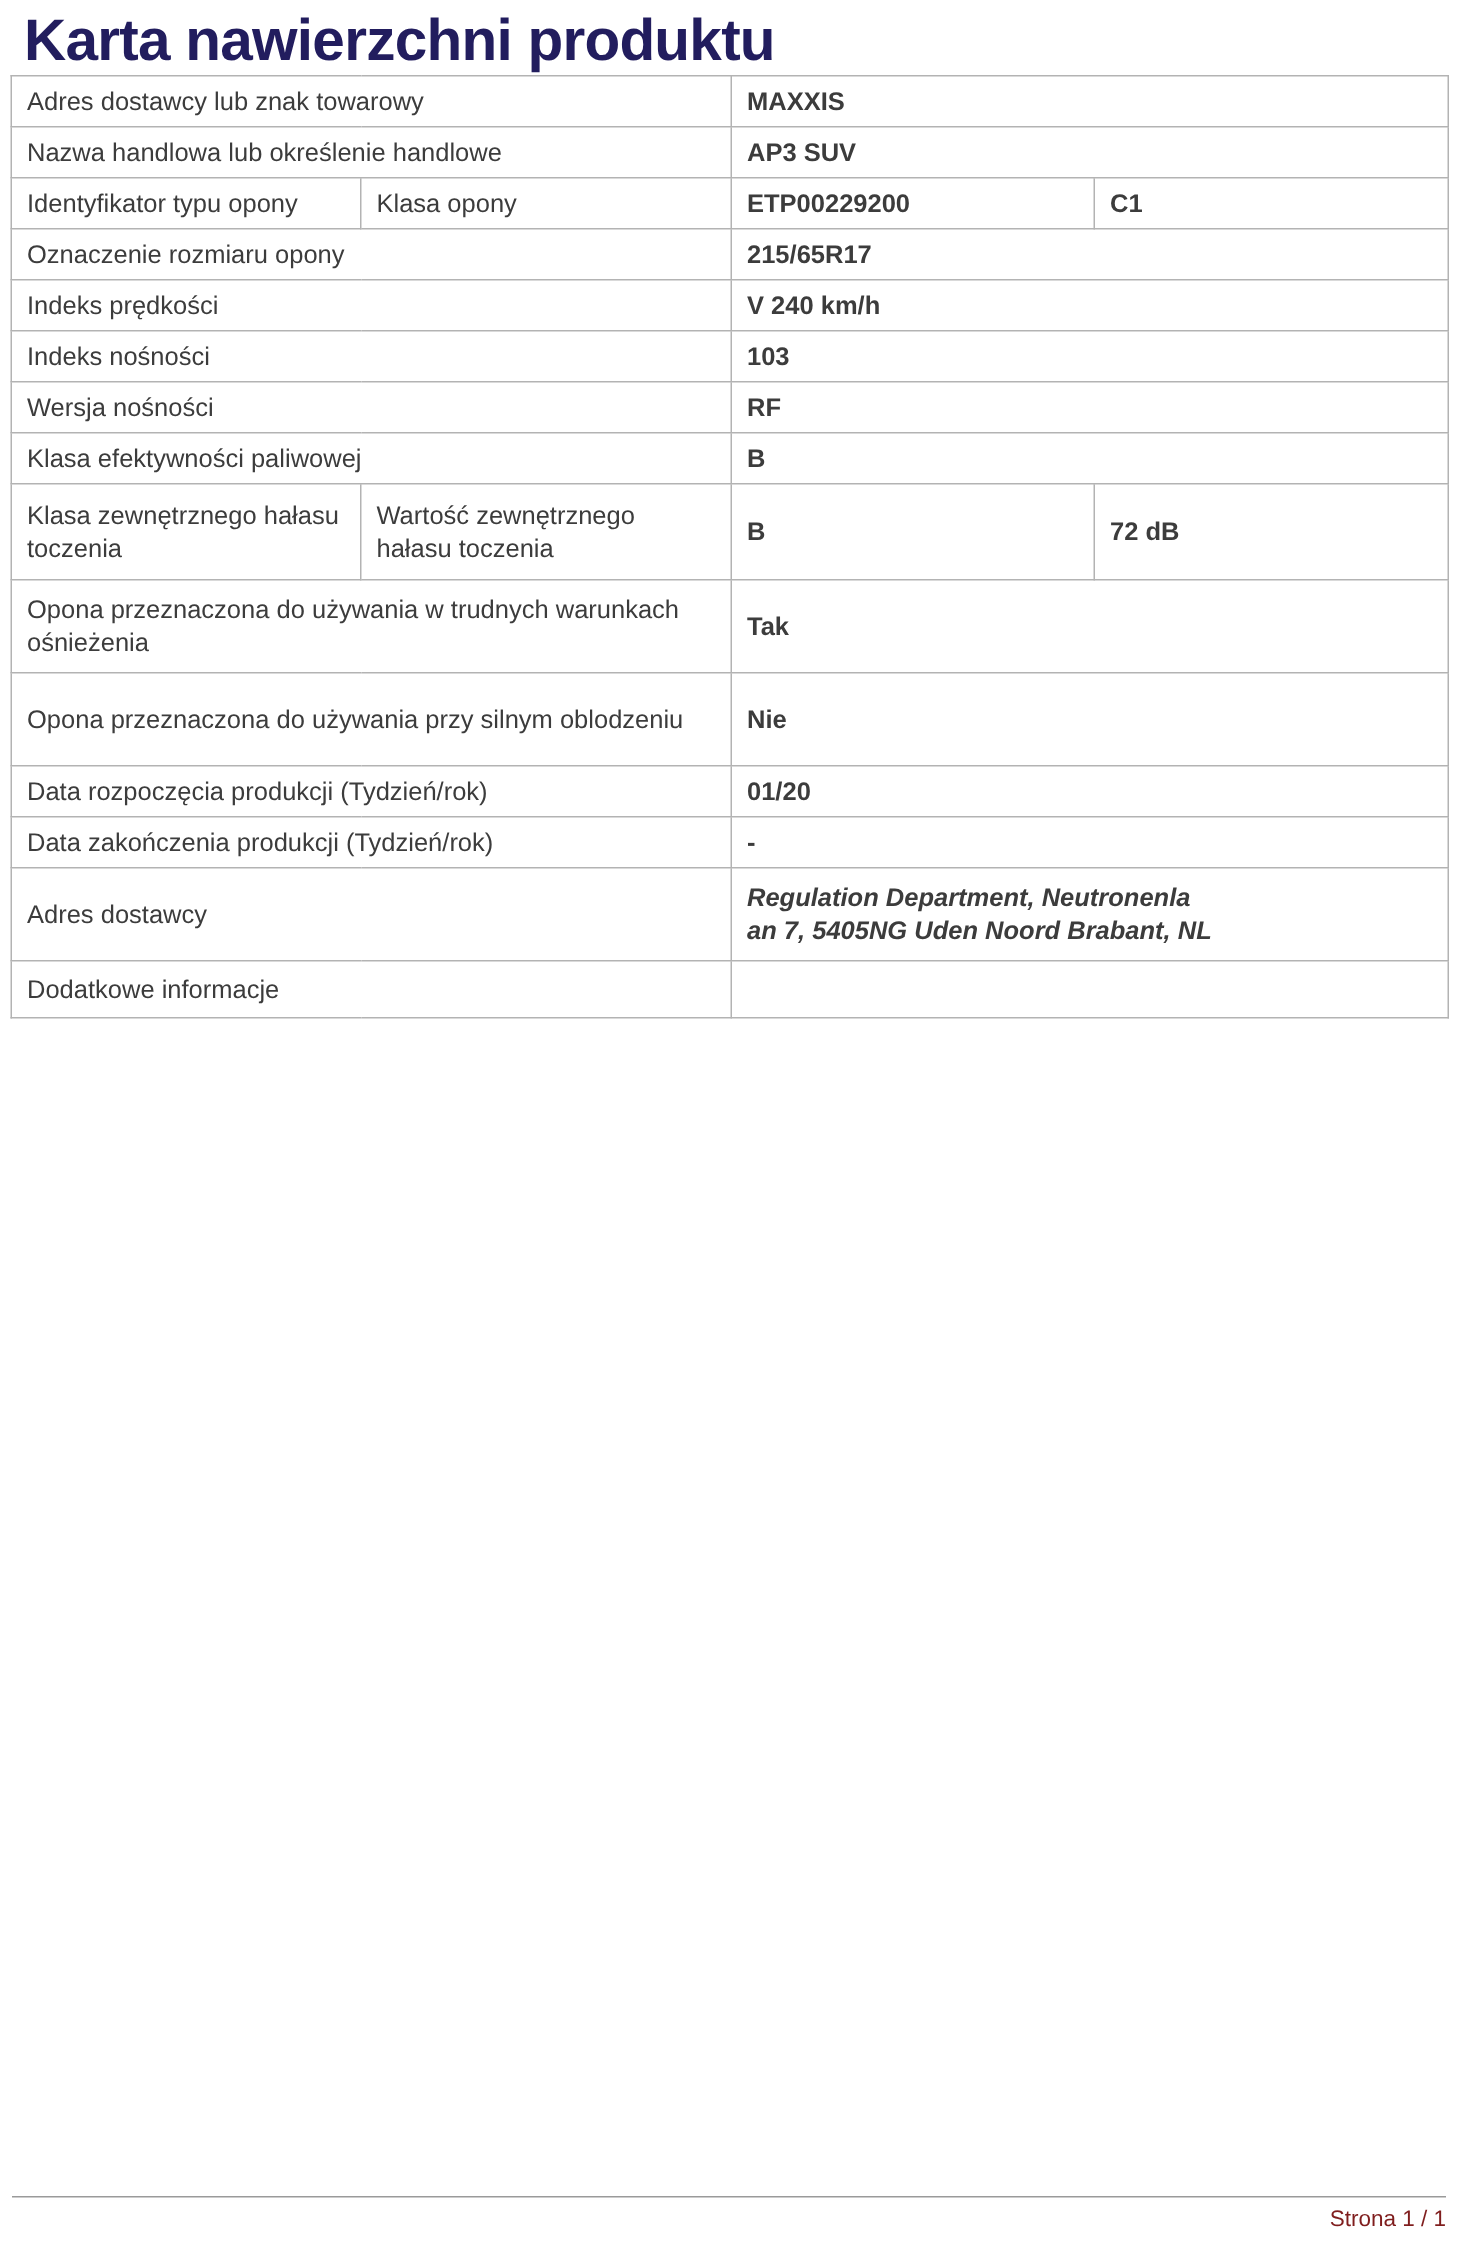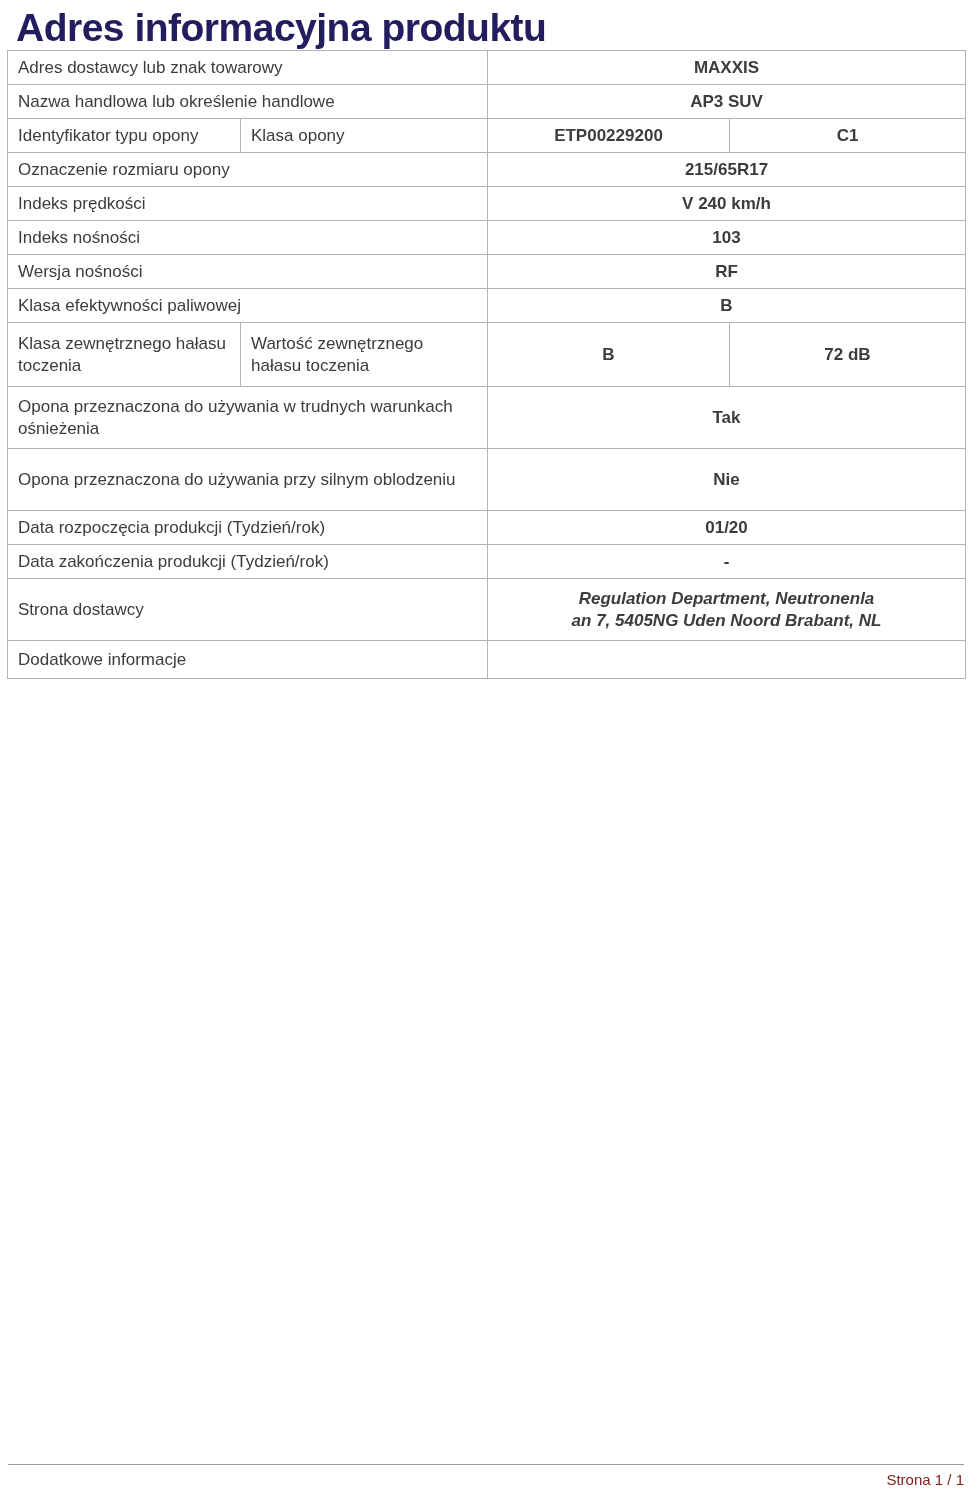--- a/index.html
+++ b/index.html
@@ -39,21 +39,21 @@
   table.info-table td {
     border: 1px solid #b3b3b3;
     font-size: 17px;
     color: #3c3c3c;
     padding: 4px 10px;
     vertical-align: middle;
     line-height: 1.25;
     overflow: hidden;
   }
   td.label { text-align: left; font-weight: 400; }
-  td.value { text-align: center; font-weight: 700; color: #333333; }
+  td.value { text-align: left; font-weight: 700; color: #333333; }
   tr.row-std   { height: 34px; }
   tr.row-noise { height: 64px; }
   tr.row-tall  { height: 62px; }
   tr.row-last  { height: 38px; }
   .addr-line { display: block; font-style: italic; }
   .footer {
     position: absolute;
     left: 8px;
     right: 8px;
     bottom: 12px;
@@ -62,21 +62,21 @@
     text-align: right;
     font-size: 15px;
     color: #7f1d1d;
   }
 </style>
 </head>
 <body>
 
 <div class="page">
 
-  <h1 class="title">Adres informacyjna produktu</h1>
+  <h1 class="title">Karta nawierzchni produktu</h1>
 
   <table class="info-table">
     <colgroup>
       <col style="width:233px">
       <col style="width:247px">
       <col style="width:242px">
       <col style="width:236px">
     </colgroup>
     <tbody>
       <tr class="row-std">
@@ -129,21 +129,21 @@
       </tr>
       <tr class="row-std">
         <td class="label" colspan="2">Data rozpoczęcia produkcji (Tydzień/rok)</td>
         <td class="value" colspan="2">01/20</td>
       </tr>
       <tr class="row-std">
         <td class="label" colspan="2">Data zakończenia produkcji (Tydzień/rok)</td>
         <td class="value" colspan="2">-</td>
       </tr>
       <tr class="row-tall">
-        <td class="label" colspan="2">Strona dostawcy</td>
+        <td class="label" colspan="2">Adres dostawcy</td>
         <td class="value" colspan="2">
           <span class="addr-line">Regulation Department, Neutronenla</span>
           <span class="addr-line">an 7, 5405NG Uden Noord Brabant, NL</span>
         </td>
       </tr>
       <tr class="row-last">
         <td class="label" colspan="2">Dodatkowe informacje</td>
         <td class="value" colspan="2"></td>
       </tr>
     </tbody>

